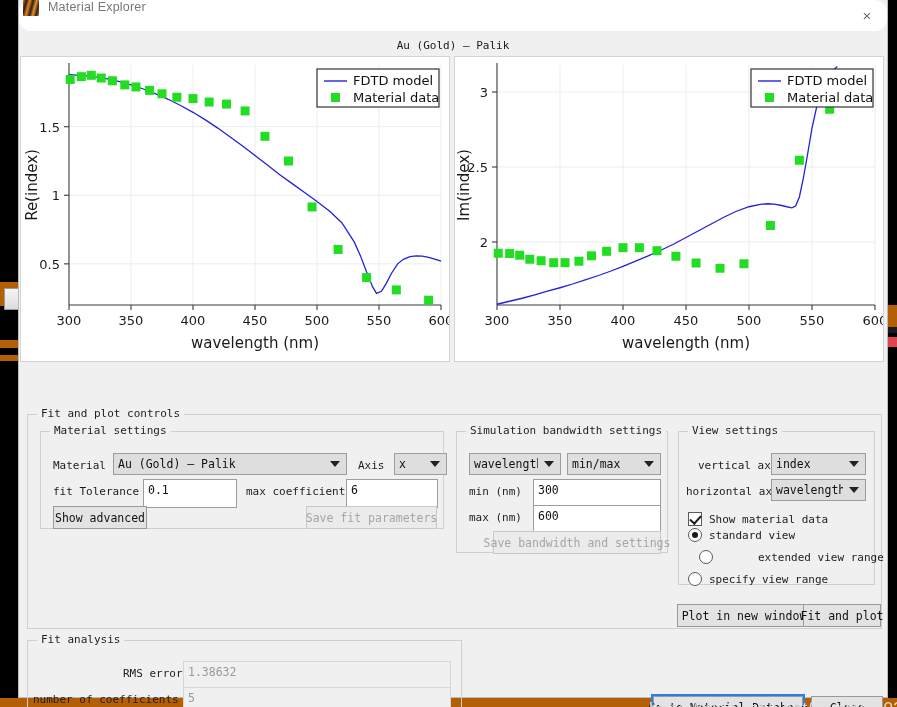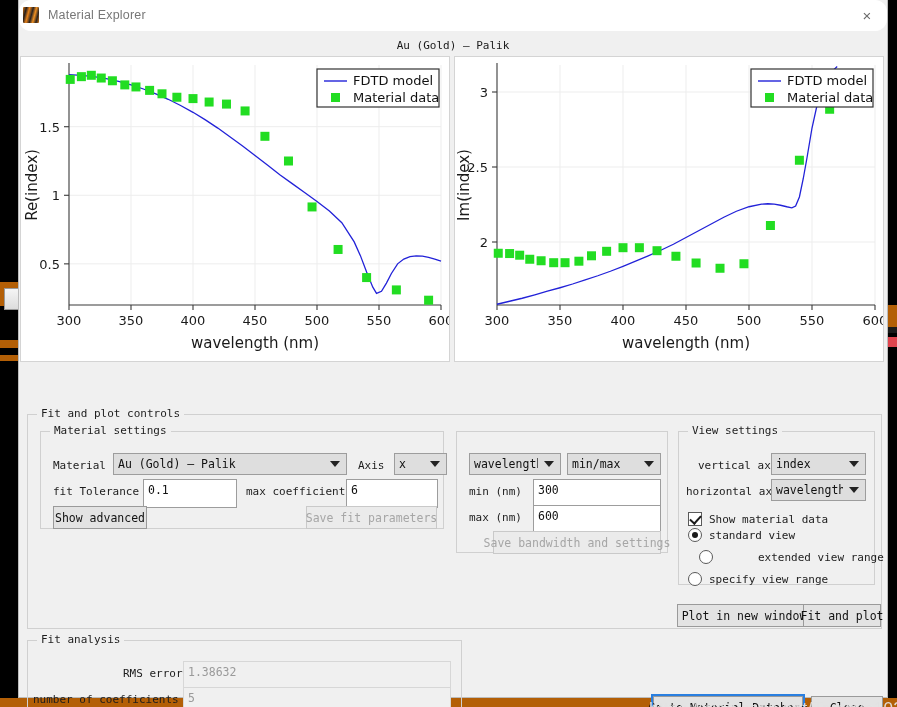--- a/index.html
+++ b/index.html
@@ -33,21 +33,21 @@
     position: absolute;
     left: 18px; top: 0px;
     width: 870px; height: 698px;
     background: #f0f0f0;
     border: 1px solid #bcbcbc;
     border-top: none;
     display: flex; flex-direction: column;
   }
   .titlebar {
     height: 31px; background: #ffffff;
-    display: flex; align-items: center;
+    display: flex; 
     padding: 0 0 0 4px;
     flex: none;
     border-bottom: 1px solid #ffffff;
     border-radius: 12px;
   }
   .app-icon {
     width: 16px; height: 16px; margin-right: 9px;
     background: linear-gradient(105deg,#d8750f 0%, #231d1c 18%, #e8821a 34%, #2a2321 52%, #f09022 68%, #2a2321 84%, #d8750f 100%);
     border-radius: 1px;
   }
@@ -323,20 +323,21 @@
         <div class="textfield" style="position:absolute; left:102px; top:47px; width:94px;">0.1</div>
 
         <span class="lbl" style="position:absolute; left:205px; top:53px;">max coefficients</span>
         <div class="textfield" style="position:absolute; left:305px; top:47px; width:92px;">6</div>
 
         <div class="btn" style="position:absolute; left:12px; top:74px; width:94px;">Show advanced</div>
         <div class="btn disabled" style="position:absolute; left:265px; top:74px; width:131px;">Save fit parameters</div>
       </div>
 
       <div class="groupbox" style="left:428px; top:16px; width:212px; height:122px;">
+        <span class="gb-title">Simulation bandwidth settings</span>
 
         <div class="combo" style="position:absolute; left:12px; top:21px; width:92px;">
           <span class="cv">wavelength</span>
           <span class="arrow"></span>
         </div>
         <div class="combo" style="position:absolute; left:110px; top:21px; width:94px;">
           <span class="cv">min/max</span>
           <span class="arrow"></span>
         </div>
 

